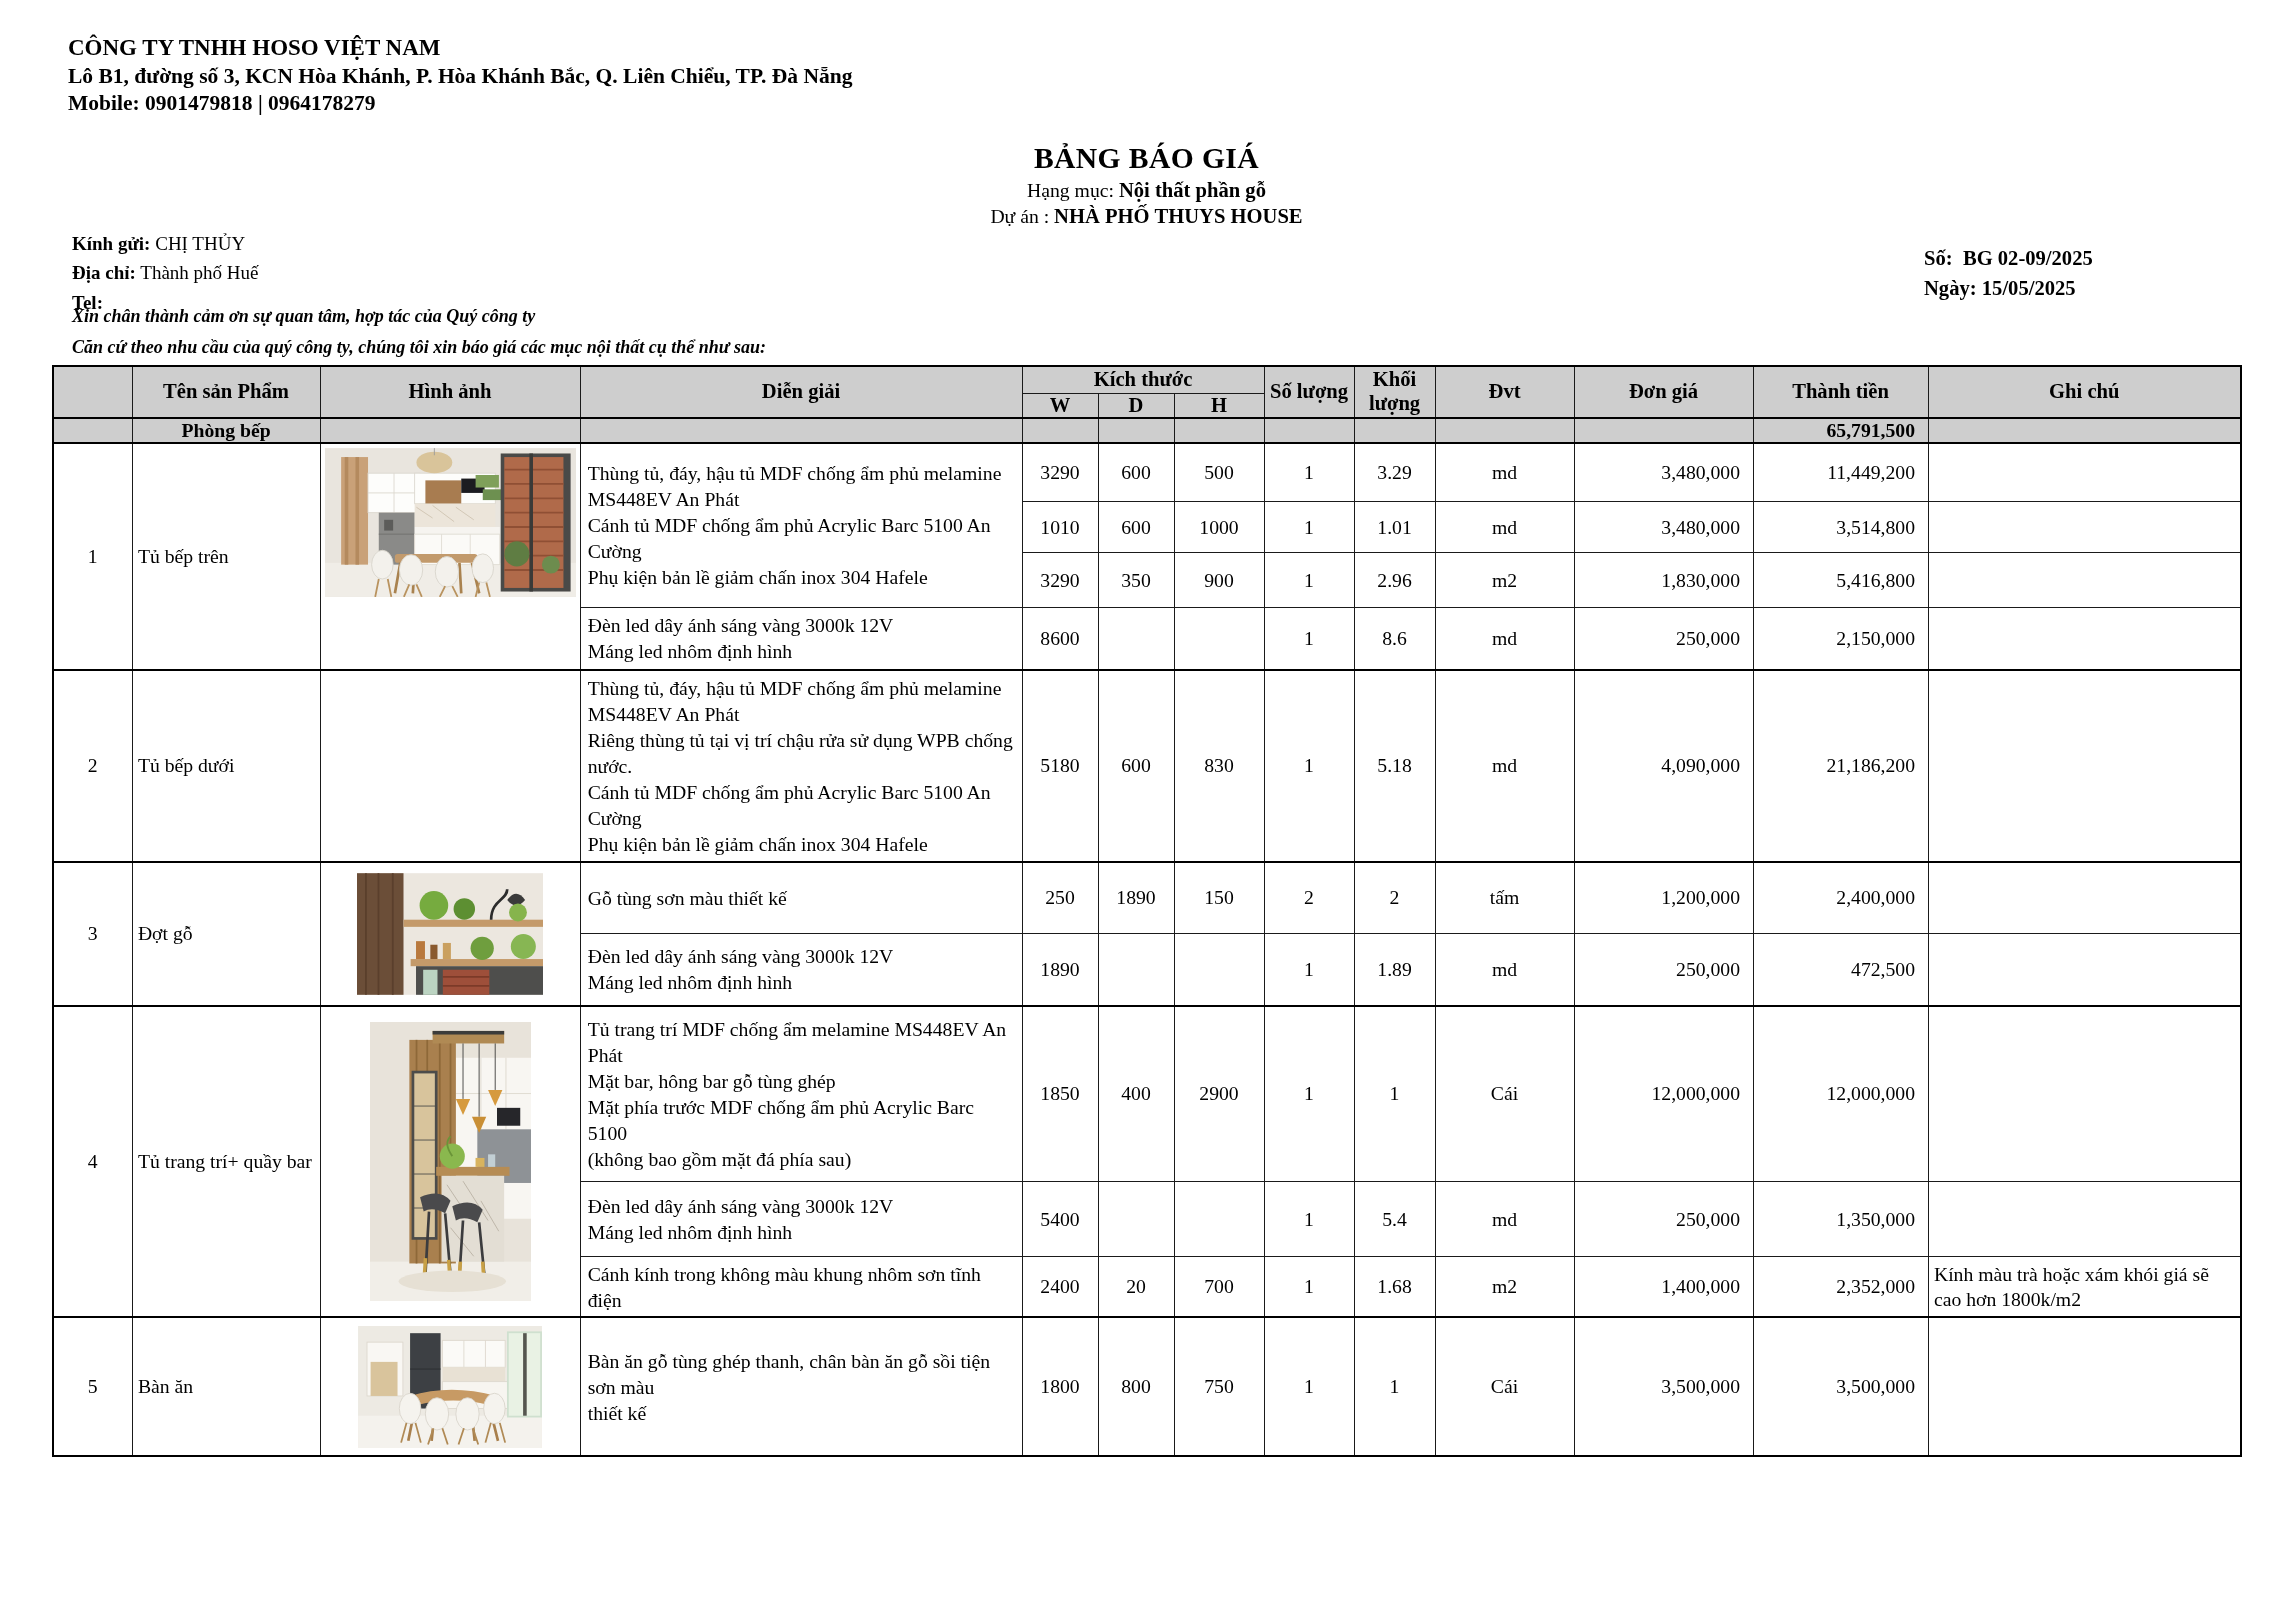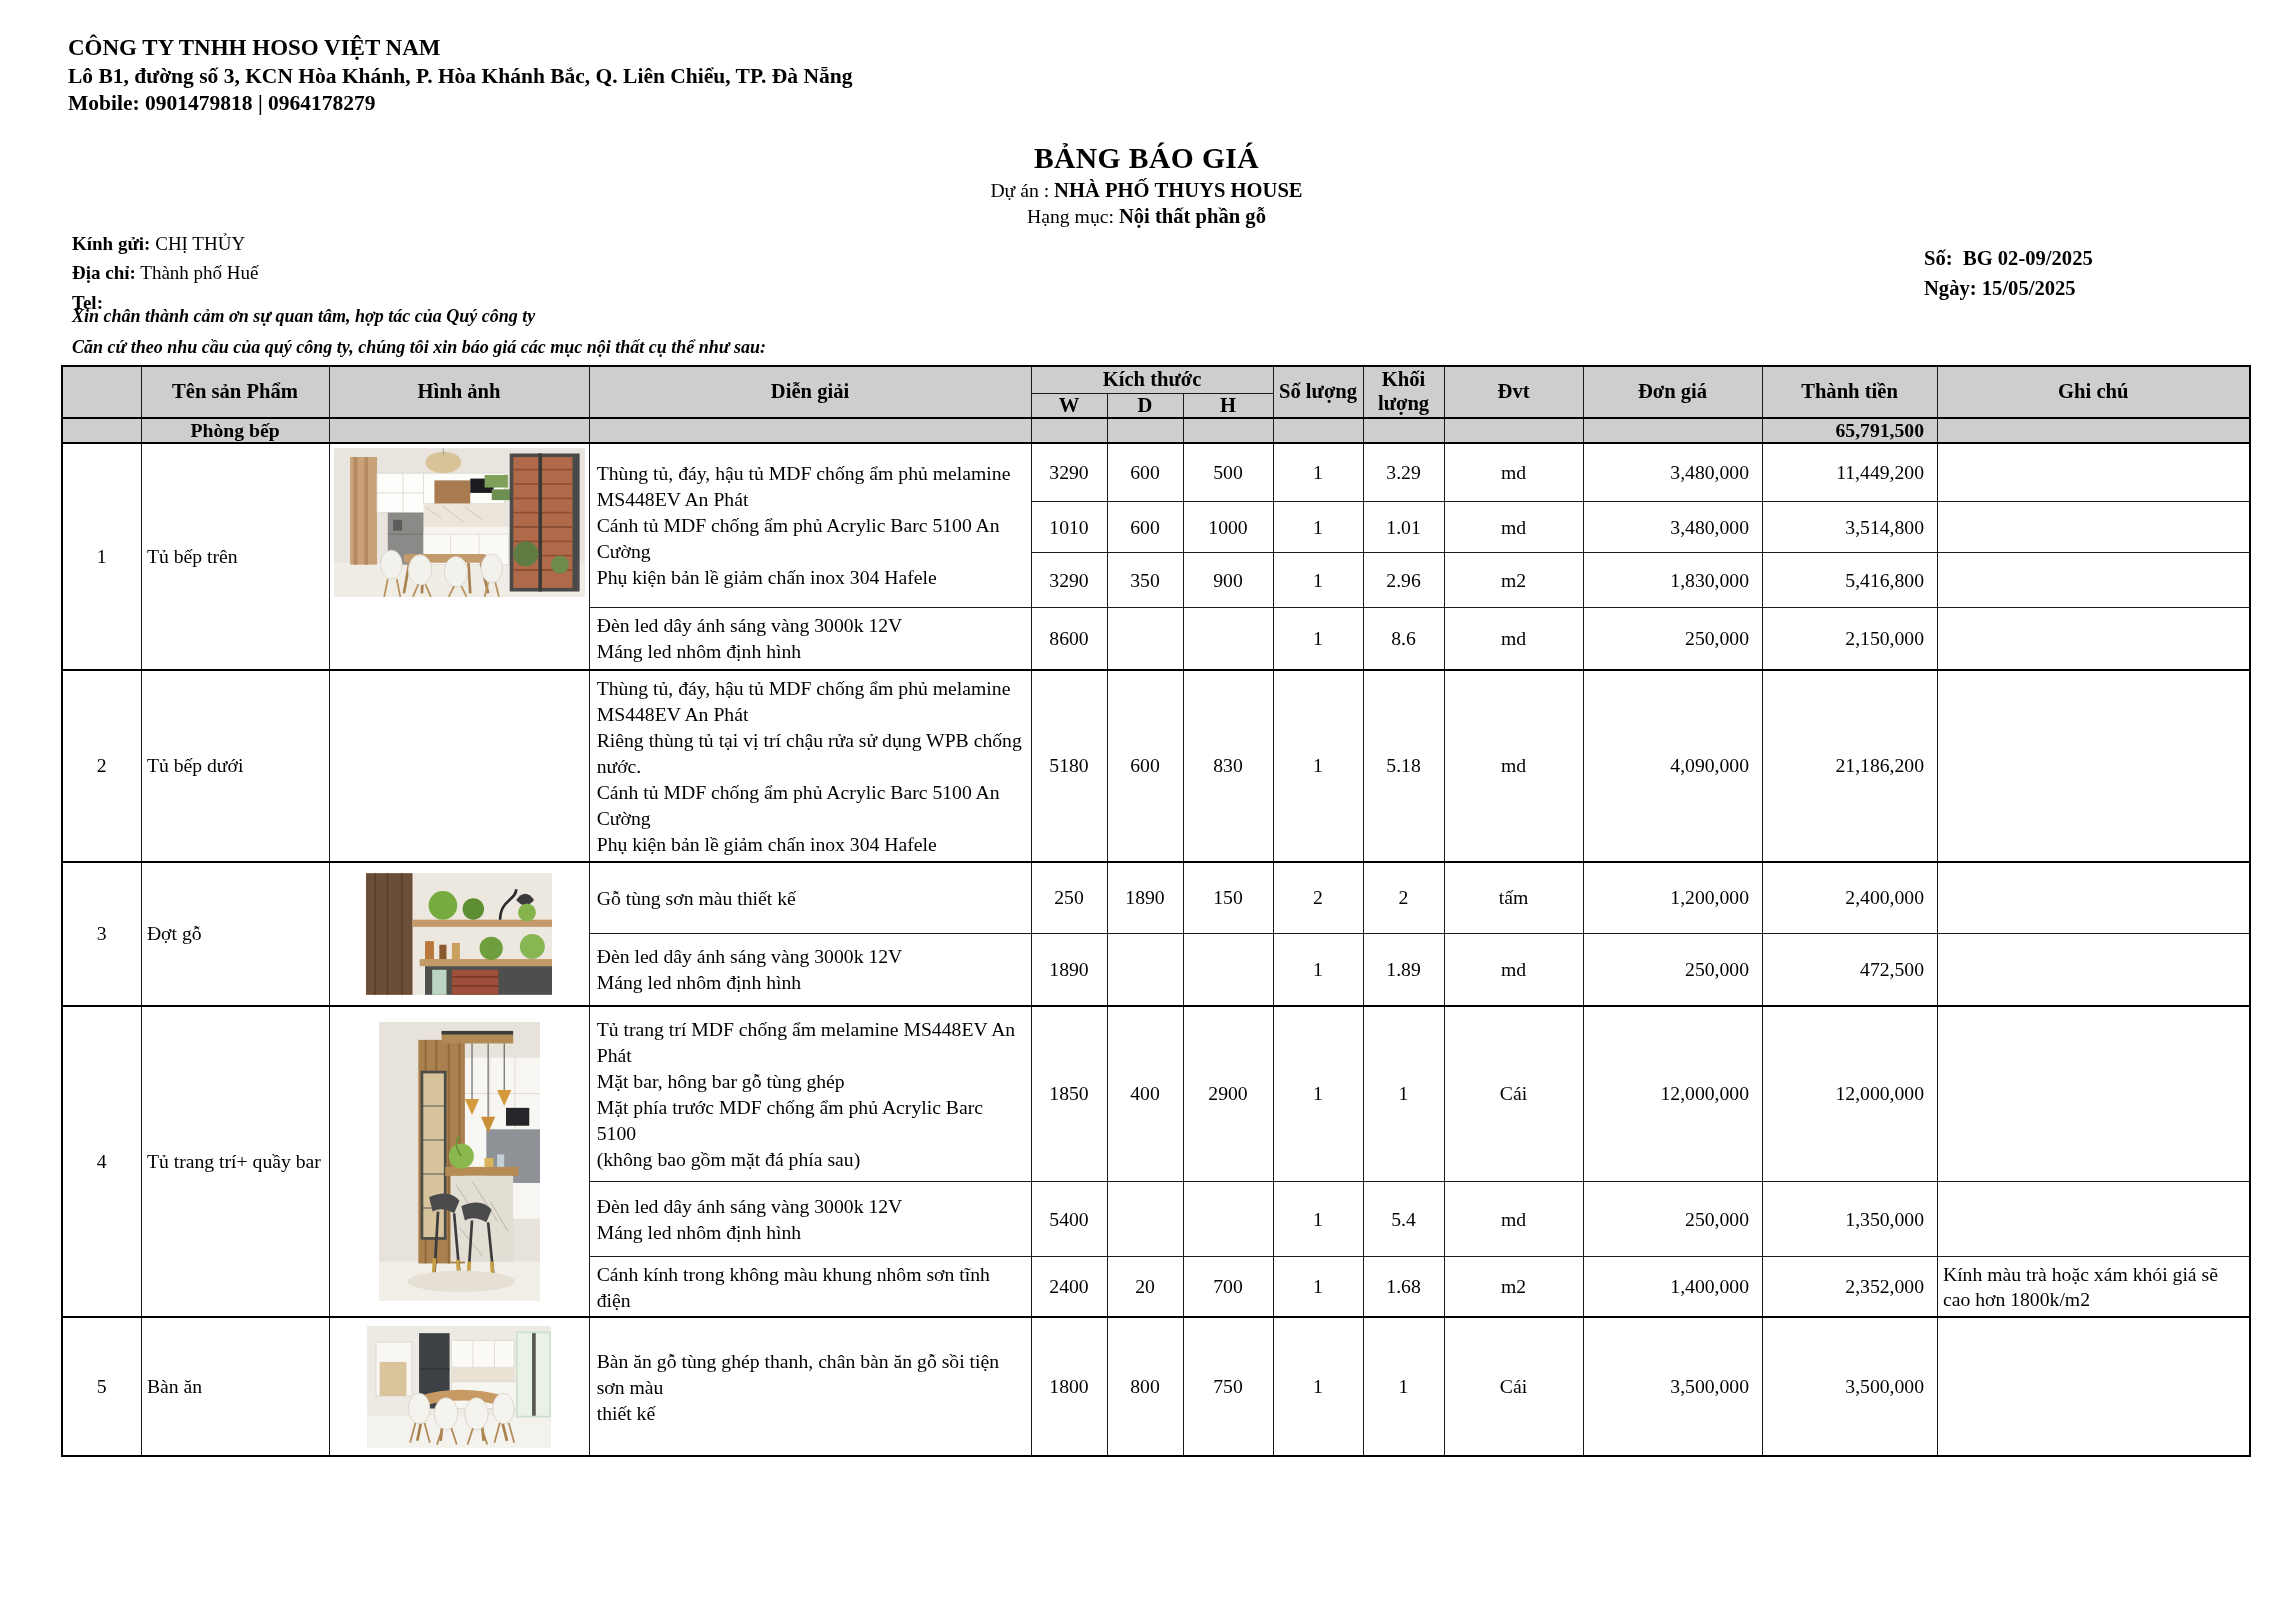--- a/index.html
+++ b/index.html
@@ -13,21 +13,21 @@
   .doc-title{font-size:29.6px;font-weight:bold;letter-spacing:0.4px;}
   .doc-sub{font-size:19.7px;margin-top:3.6px;}
   .doc-sub b{font-size:20.6px;}
 
   .recipient{position:absolute;left:72px;top:229px;font-size:19px;line-height:1.55;}
   .recipient b{font-size:19px;}
   .quote-meta{position:absolute;left:1924px;top:244px;font-size:20.6px;font-weight:bold;line-height:1.45;}
   .thanks-block{position:absolute;left:72px;top:301px;font-size:18px;font-style:italic;font-weight:bold;line-height:1.7;}
   .currency{position:absolute;left:1936px;top:340px;font-size:22px;margin-top:36px;}
 
-  table.quote{position:absolute;left:61px;top:365px;width:2187px;border-collapse:collapse;table-layout:fixed;border:2.7px solid #000;padding-left:8px;}
+  table.quote{position:absolute;left:52px;top:365px;width:2187px;border-collapse:collapse;table-layout:fixed;border:2.7px solid #000;padding-left:8px;}
   td,th{border:1.3px solid #1a1a1a;padding:0 5.4px;font-size:19.7px;overflow:hidden;vertical-align:middle;}
   th{background:#cecece;font-weight:bold;font-size:20.6px;padding:0 1.8px;}
   tr.thick>td,tr.thick>th{border-top:2.2px solid #000;}
   .c{text-align:center;}
   .r{text-align:right;padding-right:12.5px;}
   .l{text-align:left;}
   .desc{white-space:pre-line;line-height:1.32;padding:3.6px 7.2px;}
   .section-row td{background:#cecece;font-weight:bold;}
   .section-total{color:#ff0000;}
   .img-cell{text-align:center;padding:1.8px;}
@@ -39,22 +39,22 @@
 <body>
 
 <div class="company">
   <div class="co-name">CÔNG TY TNHH HOSO VIỆT NAM</div>
   <div class="co-line">Lô B1, đường số 3, KCN Hòa Khánh, P. Hòa Khánh Bắc, Q. Liên Chiểu, TP. Đà Nẵng</div>
   <div class="co-line">Mobile: 0901479818 | 0964178279</div>
 </div>
 
 <div class="title-block">
   <div class="doc-title">BẢNG BÁO GIÁ</div>
+  <div class="doc-sub"><span>Hạng mục:</span> <b>Nội thất phần gỗ</b></div>
   <div class="doc-sub"><span>Dự án :</span> <b>NHÀ PHỐ THUYS HOUSE</b></div>
-  <div class="doc-sub"><span>Hạng mục:</span> <b>Nội thất phần gỗ</b></div>
 </div>
 
 <div class="recipient">
   <div><b>Kính gửi:</b> <span>CHỊ THỦY</span></div>
   <div><b>Địa chỉ:</b> <span>Thành phố Huế</span></div>
   <div><b>Tel:</b></div>
 </div>
 
 <div class="quote-meta">
   <div><span>Số:</span>&nbsp; <span>BG 02-09/2025</span></div>

